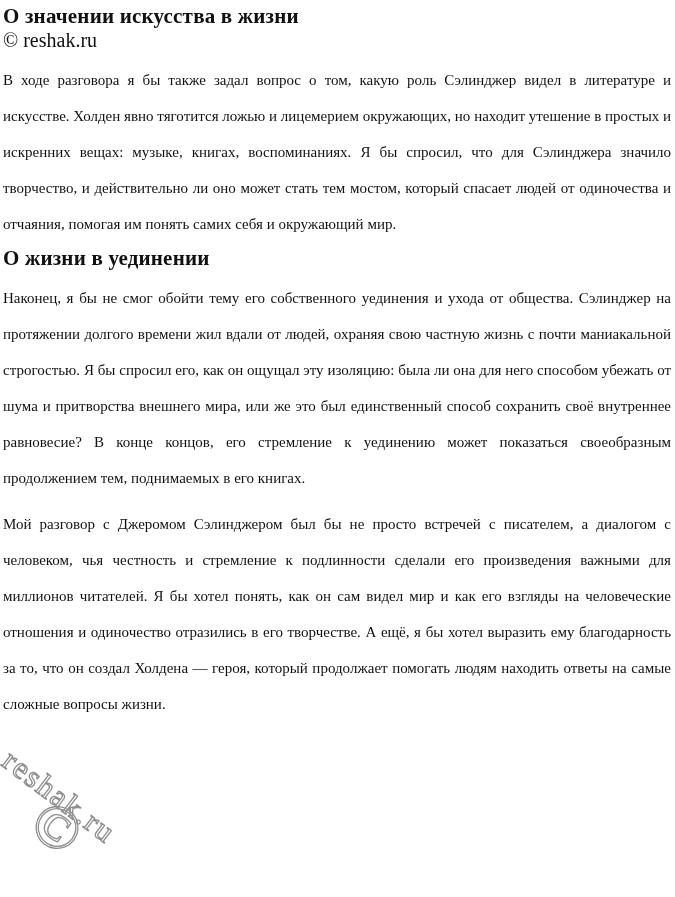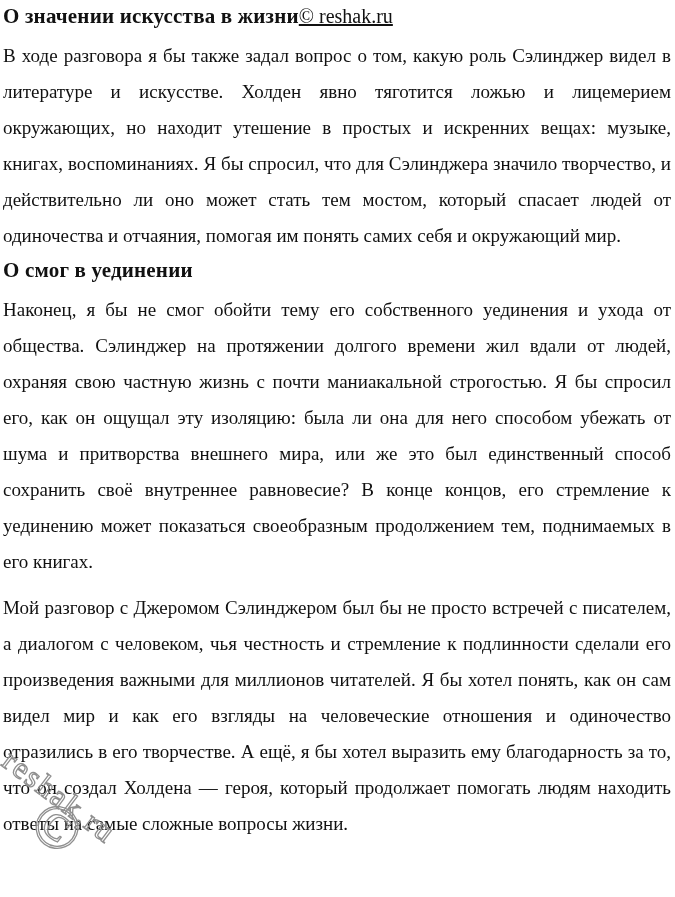--- a/index.html
+++ b/index.html
@@ -16,39 +16,39 @@
     color: #111111;
   }
   .page {
     position: relative;
     padding: 4px 4px 0 3px;
     width: 668px;
   }
   .topbar {
     display: flex;
     align-items: flex-start;
+    flex-direction: column;
   }
   .doc-heading {
     font-size: 21px;
     font-weight: bold;
     line-height: 24px;
     margin: 0;
     letter-spacing: 0.2px;
   }
   .doc-heading.mid {
     margin-top: 4px;
   }
   .brand {
     font-size: 20px;
     line-height: 24px;
     white-space: nowrap;
-    text-decoration: underline;
   }
   .doc-paragraph {
-    font-size: 19px;
+    font-size: 15px;
     line-height: 36px;
     text-align: justify;
     margin: 10px 0 0 0;
   }
   
   .watermark {
     position: absolute;
     pointer-events: none;
     color: transparent;
     -webkit-text-stroke: 1.3px #8f8f8f;
@@ -78,21 +78,21 @@
 
 <div class="page">
 
   <div class="topbar">
     <h2 class="doc-heading">О значении искусства в жизни</h2>
     <div class="brand">© reshak.ru</div>
   </div>
 
   <p class="doc-paragraph">В ходе разговора я бы также задал вопрос о том, какую роль Сэлинджер видел в литературе и искусстве. Холден явно тяготится ложью и лицемерием окружающих, но находит утешение в простых и искренних вещах: музыке, книгах, воспоминаниях. Я бы спросил, что для Сэлинджера значило творчество, и действительно ли оно может стать тем мостом, который спасает людей от одиночества и отчаяния, помогая им понять самих себя и окружающий мир.</p>
 
-  <h2 class="doc-heading mid">О смог в уединении</h2>
+  <h2 class="doc-heading mid">О жизни в уединении</h2>
 
   <p class="doc-paragraph">Наконец, я бы не смог обойти тему его собственного уединения и ухода от общества. Сэлинджер на протяжении долгого времени жил вдали от людей, охраняя свою частную жизнь с почти маниакальной строгостью. Я бы спросил его, как он ощущал эту изоляцию: была ли она для него способом убежать от шума и притворства внешнего мира, или же это был единственный способ сохранить своё внутреннее равновесие? В конце концов, его стремление к уединению может показаться своеобразным продолжением тем, поднимаемых в его книгах.</p>
 
 
   <p class="doc-paragraph">Мой разговор с Джеромом Сэлинджером был бы не просто встречей с писателем, а диалогом с человеком, чья честность и стремление к подлинности сделали его произведения важными для миллионов читателей. Я бы хотел понять, как он сам видел мир и как его взгляды на человеческие отношения и одиночество отразились в его творчестве. А ещё, я бы хотел выразить ему благодарность за то, что он создал Холдена — героя, который продолжает помогать людям находить ответы на самые сложные вопросы жизни.</p>
 
 </div>
 
 <span class="watermark wm-copyright">©</span>
 

